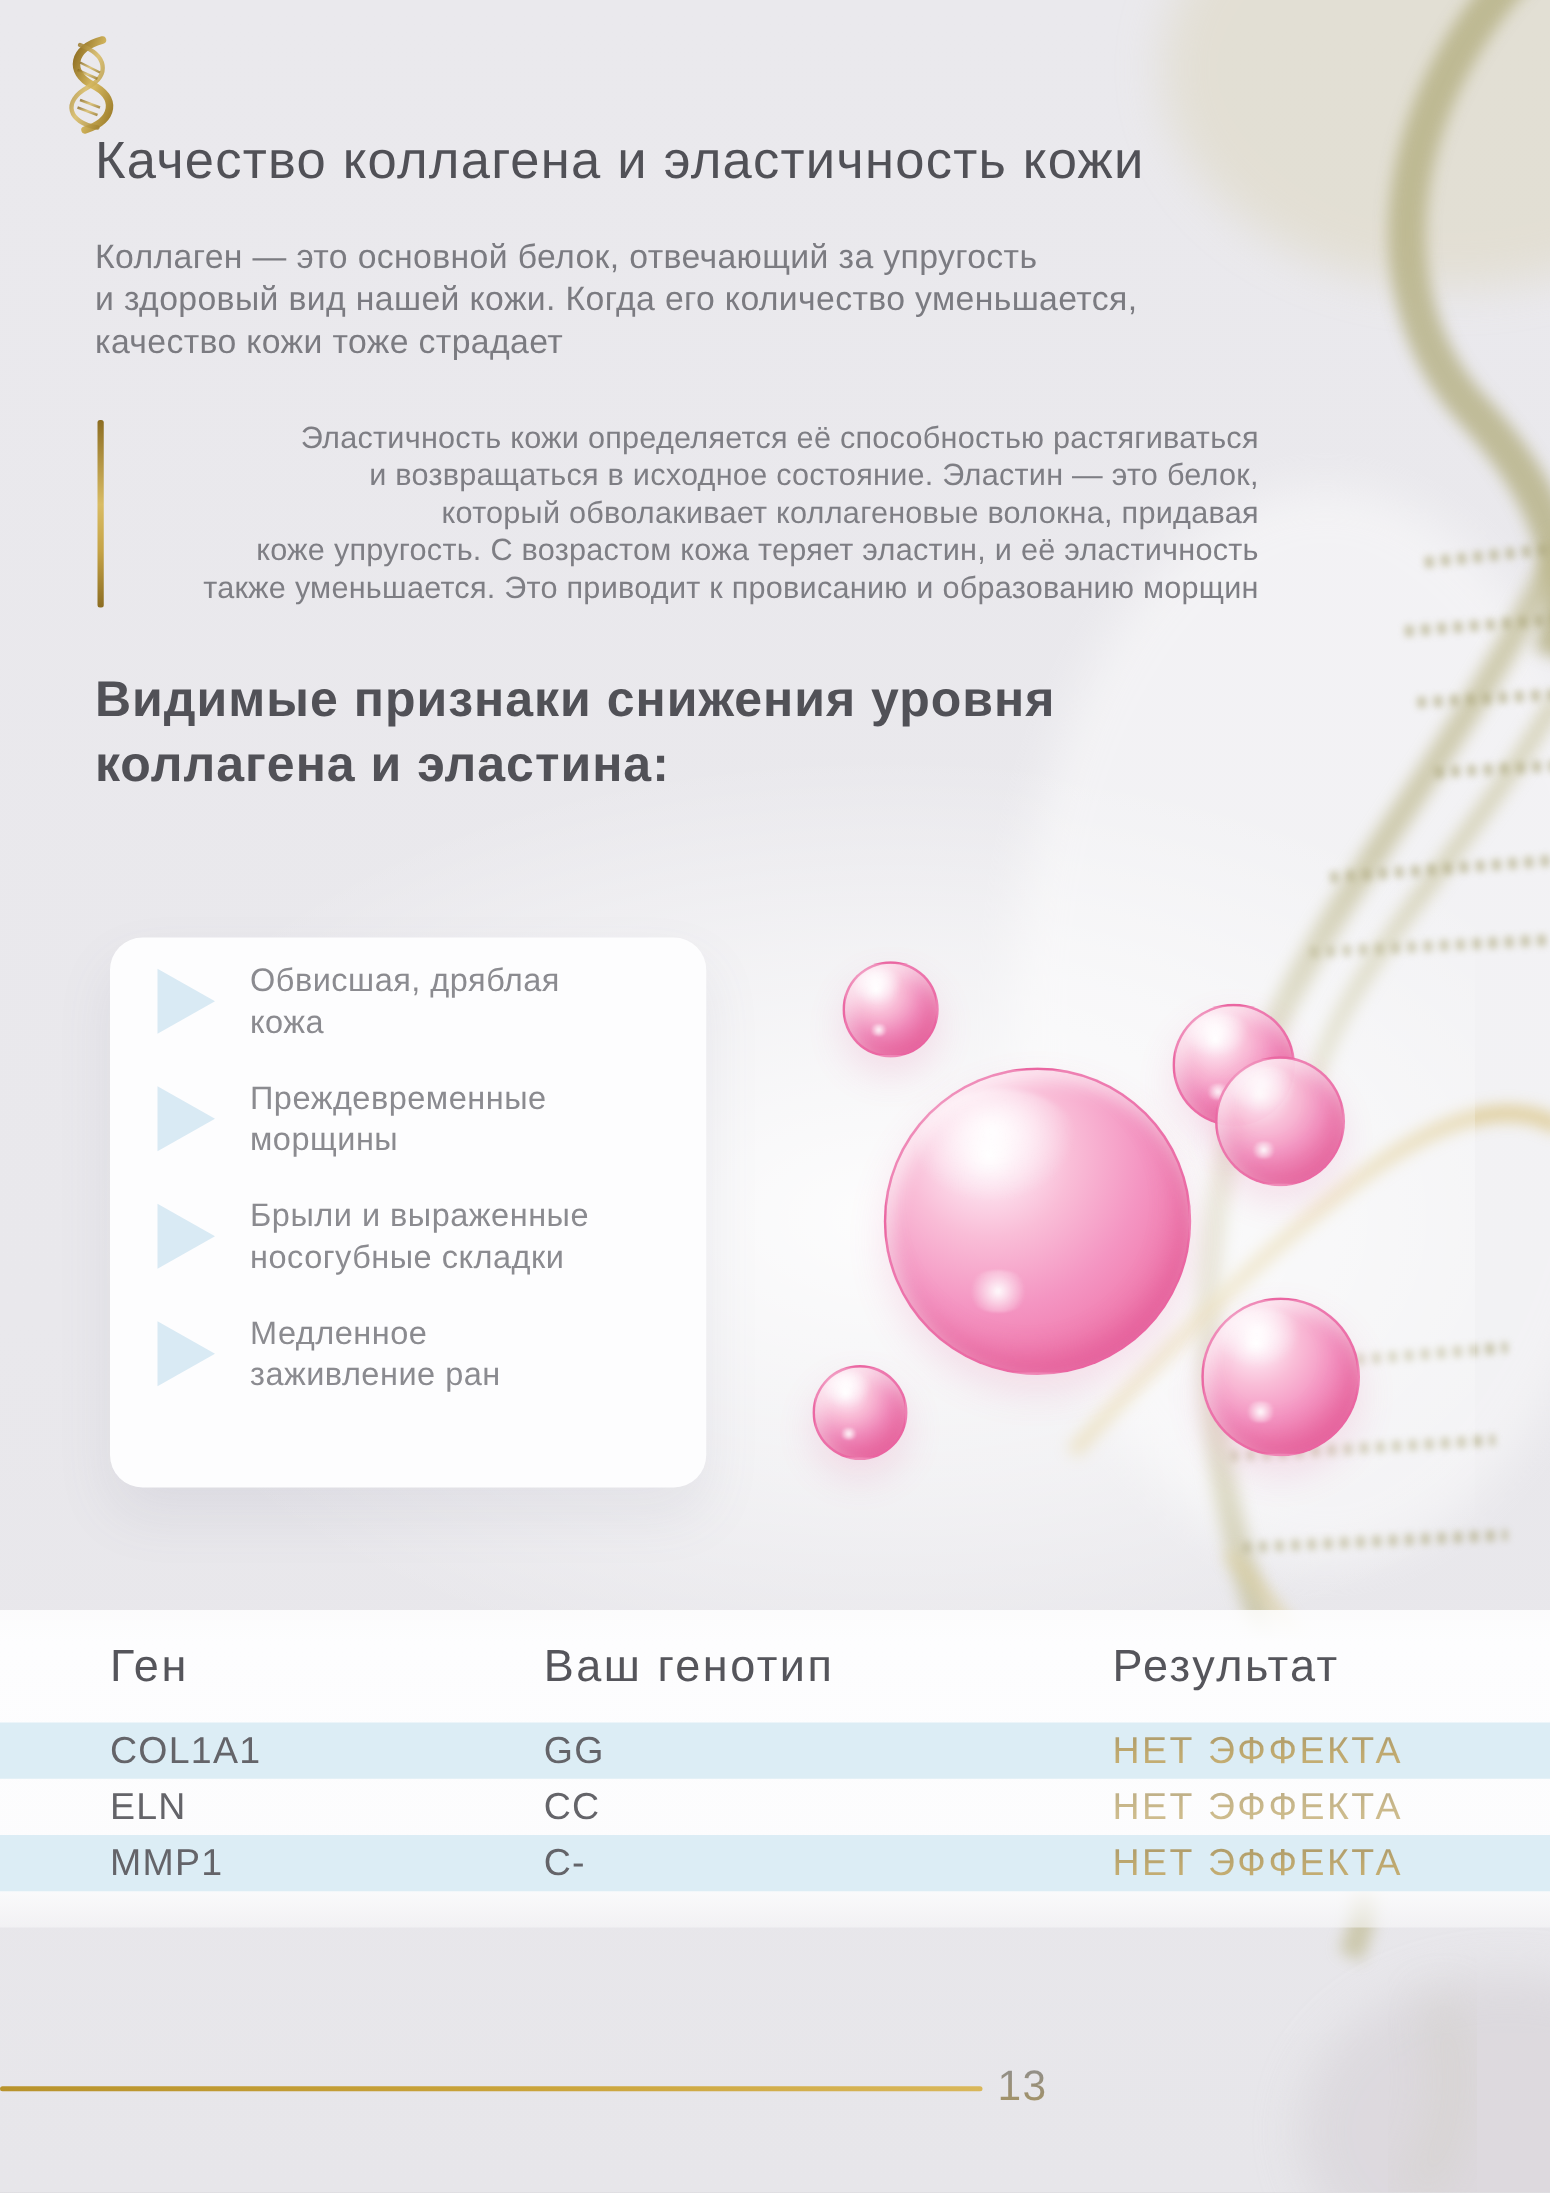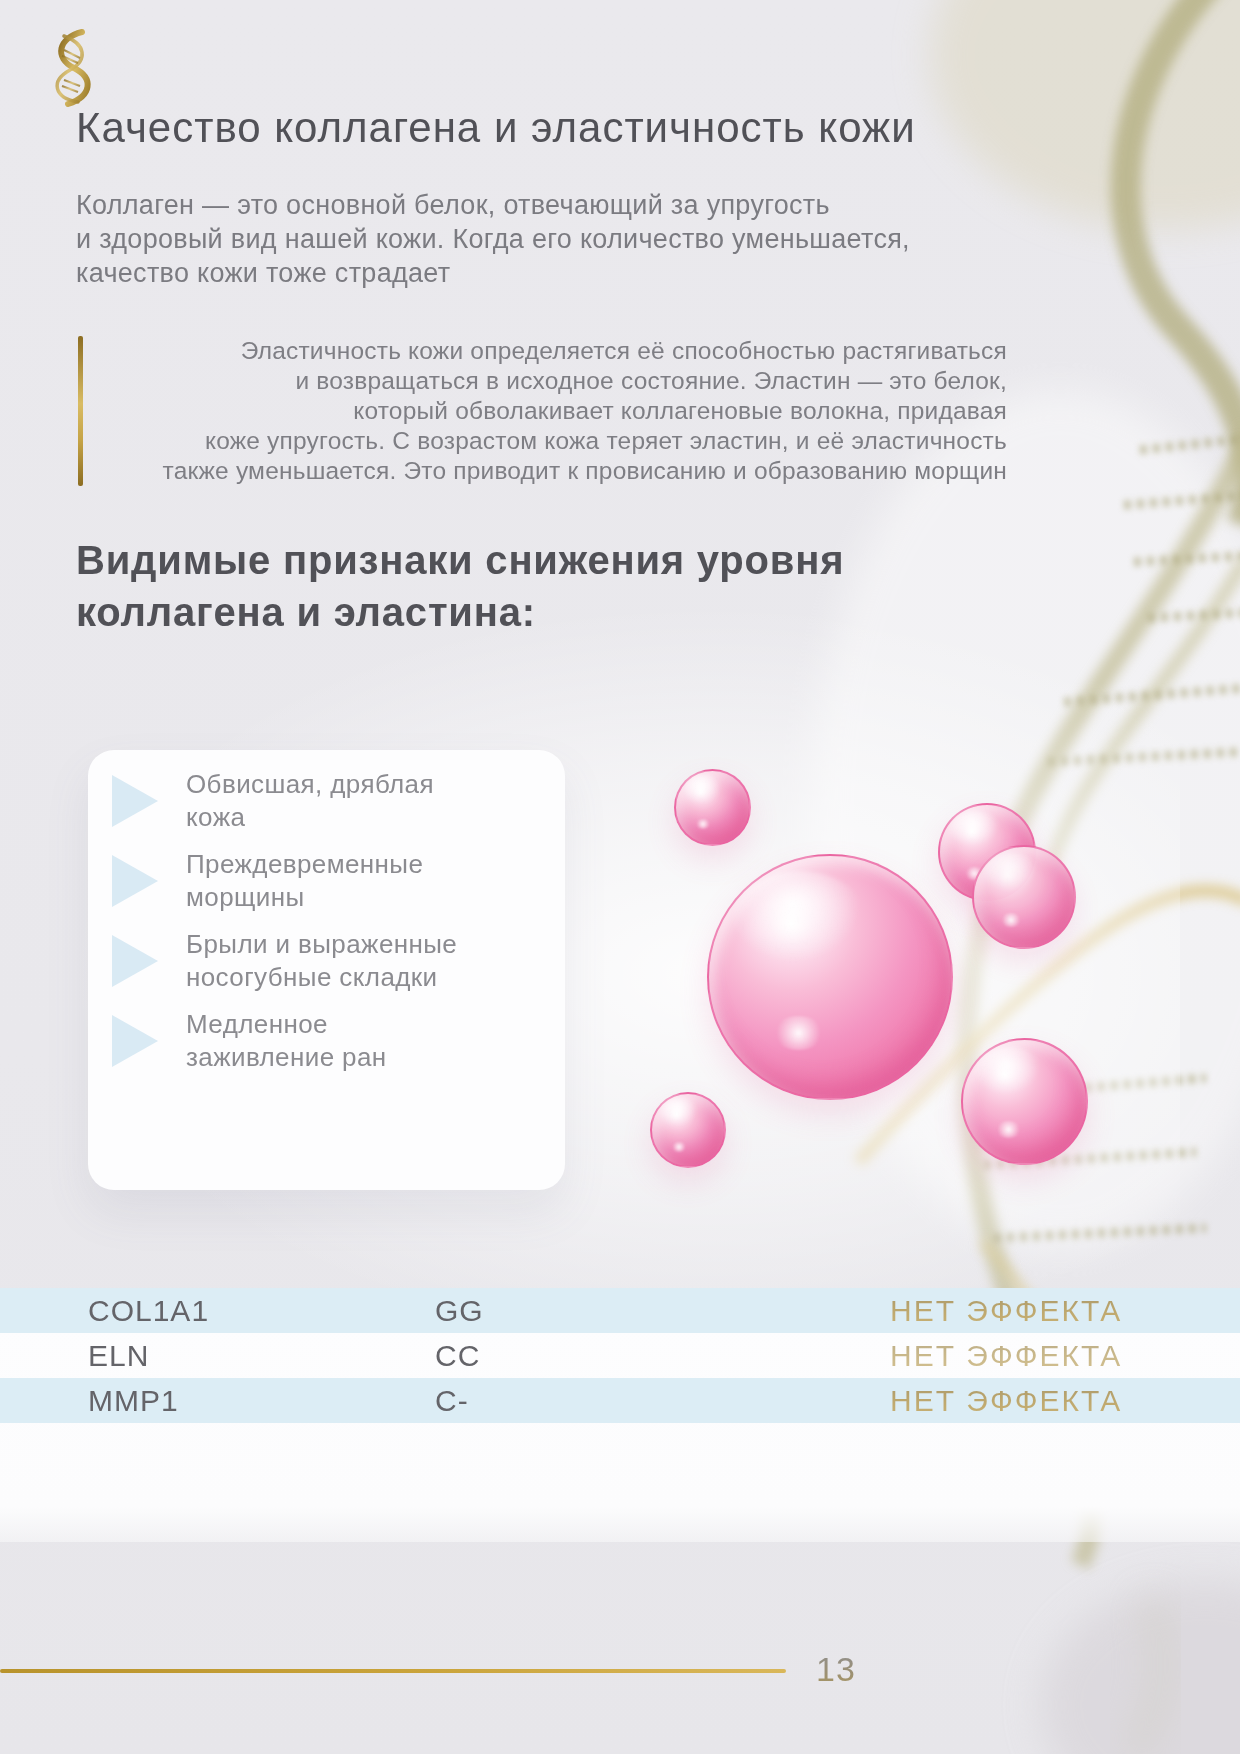--- a/index.html
+++ b/index.html
@@ -40,22 +40,22 @@
   .section-heading{
     position:absolute;left:76px;top:534px;margin:0;width:900px;
     font-size:40px;font-weight:700;line-height:52px;letter-spacing:.8px;
     color:#515157;white-space:pre-line;
   }
   
   .signs-card{
     position:absolute;left:88px;top:750px;width:477px;height:440px;
     background:#fdfdfe;border-radius:26px;
     box-shadow:0 22px 45px rgba(110,110,135,0.10);
-    display:flex;flex-direction:column;gap:14px;
-    padding:18px 24px;box-sizing:border-box;
+    display:flex;flex-direction:column;gap:28px;
+    padding:18px 38px;box-sizing:border-box;
   }
   .sign-item{display:flex;align-items:center;min-height:66px;}
   .tri{
     width:0;height:0;flex:0 0 auto;margin-right:28px;
     border-left:46px solid #d9eaf4;
     border-top:26px solid transparent;
     border-bottom:26px solid transparent;
   }
   .sign-label{
     font-size:26px;font-weight:300;line-height:33px;letter-spacing:.4px;
@@ -109,21 +109,21 @@
     background:linear-gradient(180deg,#a59468 0%,#bfa96f 55%,#ccb477 100%);
     -webkit-background-clip:text;background-clip:text;color:transparent;
   }
   .trow.faded .result{opacity:.8;}
   
   .footer-line{
     position:absolute;left:0;top:1669px;width:786px;height:4px;border-radius:2px;
     background:linear-gradient(90deg,#b8932c 0%,#caa43b 55%,#d9b75a 100%);
   }
   .page-number{
-    position:absolute;left:816px;top:1650px;
+    position:absolute;left:798px;top:1650px;
     font-size:34px;font-weight:300;letter-spacing:1px;
     background:linear-gradient(180deg,#8f8f91 0%,#9c9072 60%,#ab9760 100%);
     -webkit-background-clip:text;background-clip:text;color:transparent;
   }
 </style>
 </head>
 <body>
 
 <div class="page">
 
@@ -228,20 +228,25 @@
   </div>
 
   <div class="bubble b-small-top"></div>
   <div class="bubble b-pair-back"></div>
   <div class="bubble b-pair-front"></div>
   <div class="bubble b-large"></div>
   <div class="bubble b-bottom-left"></div>
   <div class="bubble b-bottom-right"></div>
 
   <section class="results">
+    <div class="thead">
+      <span class="cell col-gene">Ген</span>
+      <span class="cell col-geno">Ваш генотип</span>
+      <span class="cell col-res">Результат</span>
+    </div>
     <div class="trow hl">
       <span class="cell col-gene">COL1A1</span>
       <span class="cell col-geno">GG</span>
       <span class="cell col-res result">НЕТ ЭФФЕКТА</span>
     </div>
     <div class="trow faded">
       <span class="cell col-gene">ELN</span>
       <span class="cell col-geno">CC</span>
       <span class="cell col-res result">НЕТ ЭФФЕКТА</span>
     </div>

